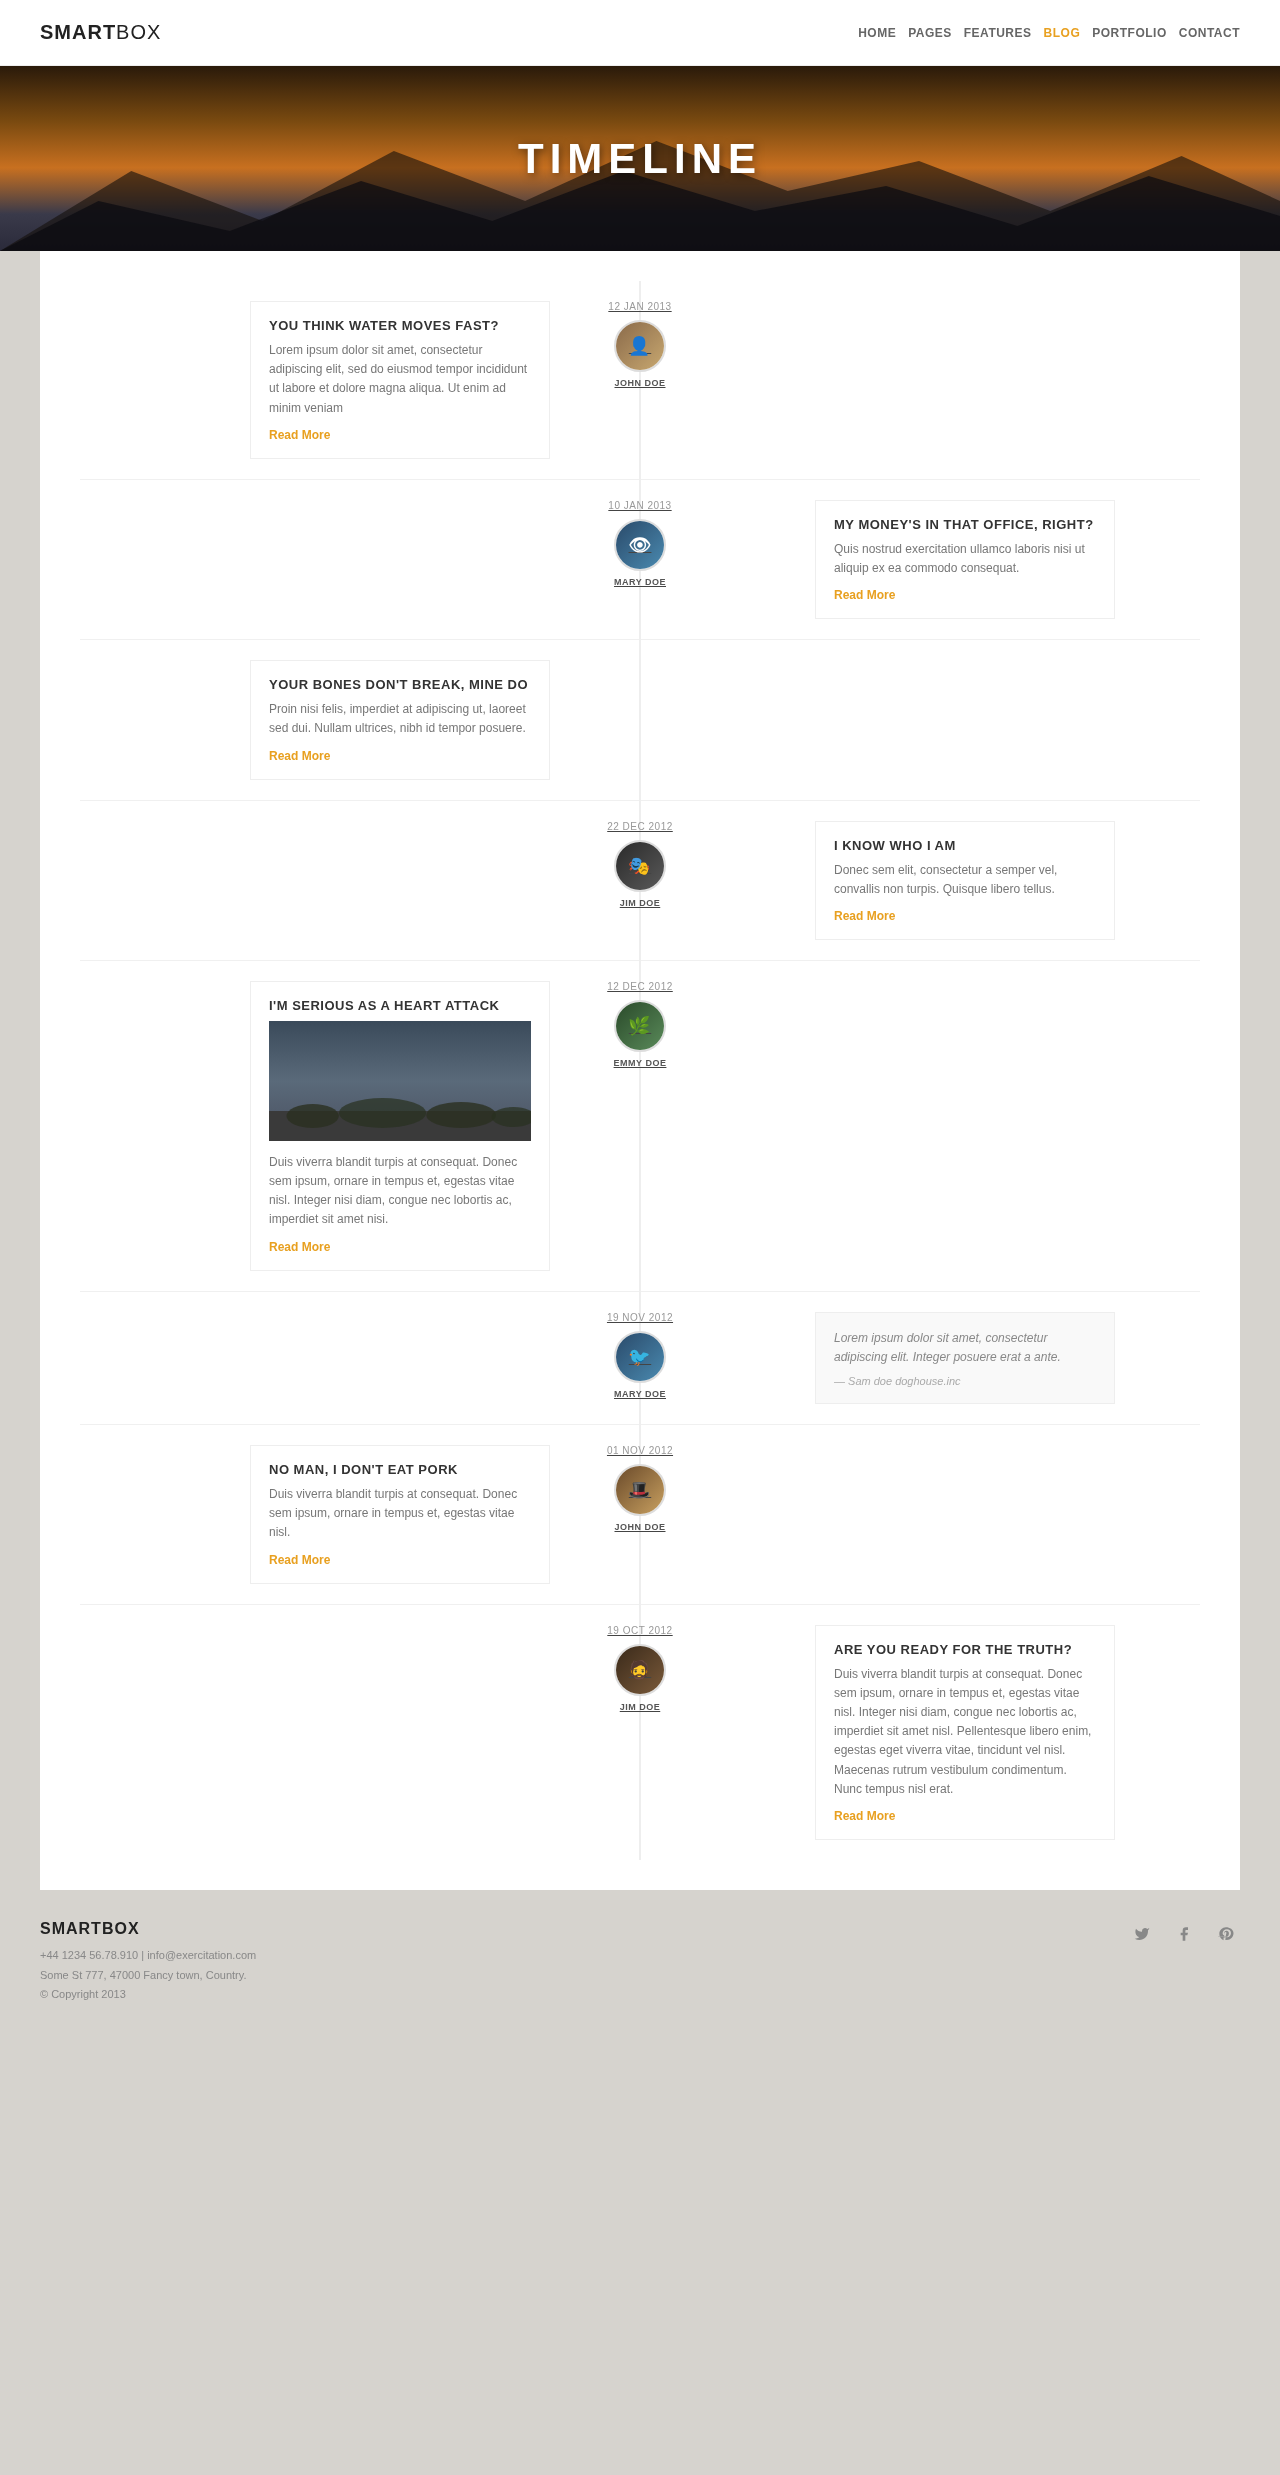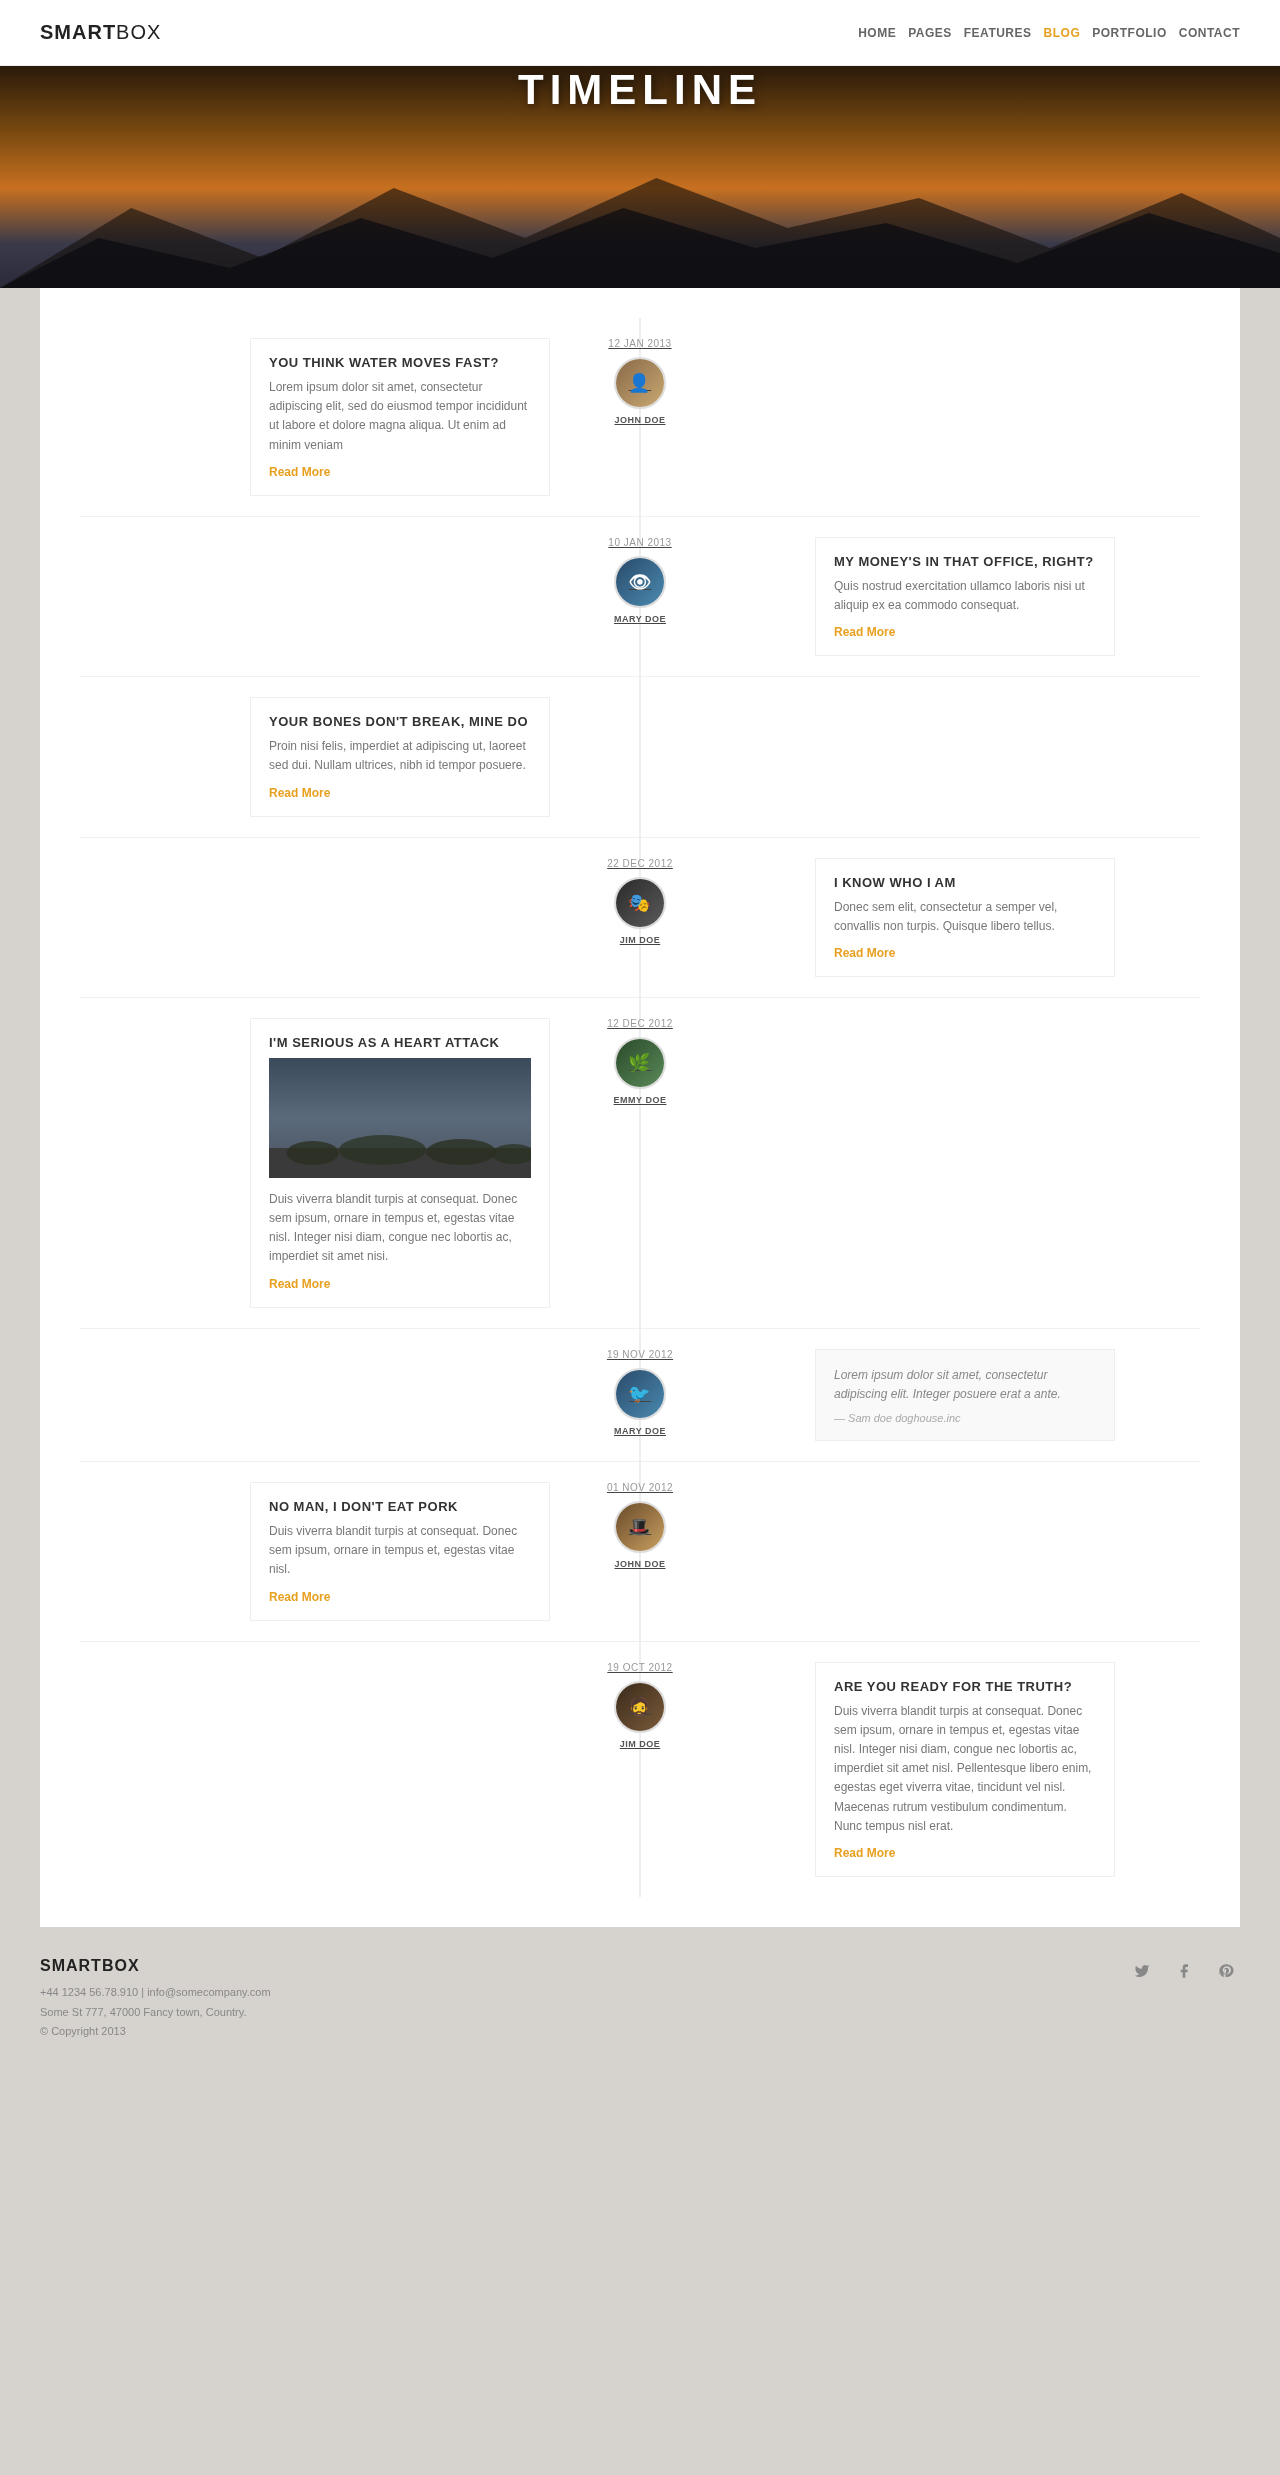--- a/index.html
+++ b/index.html
@@ -40,23 +40,24 @@
       font-weight: 600;
       letter-spacing: 0.5px;
       text-transform: uppercase;
     }
     nav a.active {
       color: #e8a020;
     }
 
     
     .hero {
-      height: 222px;
+      height: 185px;
       background: linear-gradient(to bottom, #2a1a0a 0%, #7a4a10 30%, #c87020 55%, #3a3a4a 80%, #2a2a3a 100%);
       display: flex;
+      align-items: center;
       justify-content: center;
       position: relative;
       overflow: hidden;
     }
     .hero-mountains {
       position: absolute;
       bottom: 0;
       left: 0;
       right: 0;
       height: 120px;
@@ -475,21 +476,21 @@
 
   </div>
 </div>
 
 <footer class="footer">
   <div class="footer-left">
     <span class="logo">
       <strong>SMART</strong><span>BOX</span>
     </span>
     <div class="footer-info">
-      <div><span>+44 1234 56.78.910</span> | <span>info@somecompany.com</span></div>
+      <div><span>+44 1234 56.78.910</span> | <span>info@exercitation.com</span></div>
       <div>Some St 777, 47000 Fancy town, Country.</div>
       <div>© Copyright 2013</div>
     </div>
   </div>
   <div class="footer-social">
     <div class="social-icon">
       <svg width="16" height="16" viewBox="0 0 24 24" fill="#888">
           <path d="M23 3a10.9 10.9 0 01-3.14 1.53 4.48 4.48 0 00-7.86 3v1A10.66 10.66 0 013 4s-4 9 5 13a11.64 11.64 0 01-7 2c9 5 20 0 20-11.5a4.5 4.5 0 00-.08-.83A7.72 7.72 0 0023 3z"></path>
         </svg>
     </div>

